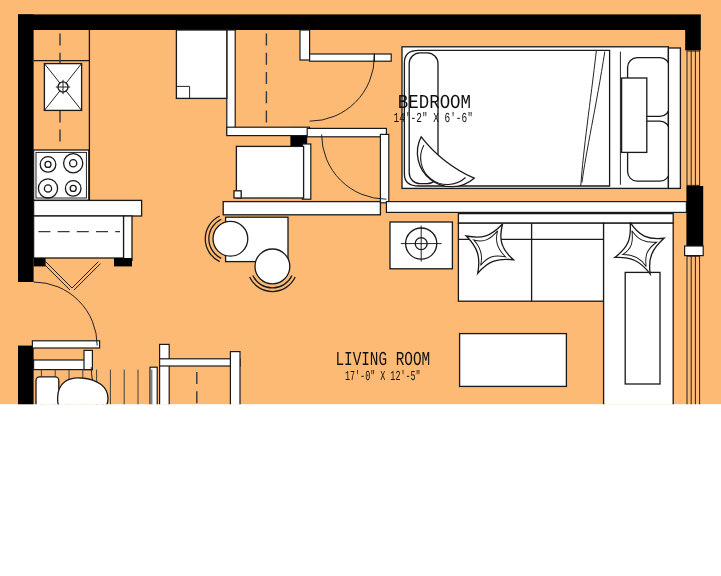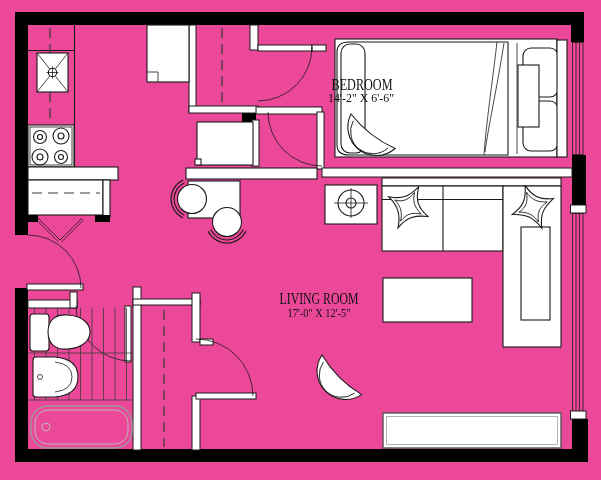--- a/index.html
+++ b/index.html
@@ -1,17 +1,17 @@
 <!DOCTYPE html>
 <html><head>
 <meta charset="utf-8">
 <style>
   html,body{margin:0;padding:0;background:#ffffff;}
-  .stage{position:relative;width:601px;height:480px;background:#ec4899;overflow:hidden;
-         font-family:Liberation Serif, serif;}
+  .stage{position:relative;width:601px;height:337px;background:#fdba74;overflow:hidden;
+         font-family:Liberation Mono, monospace;}
   svg{display:block}
   .w   {fill:#ffffff;stroke:#1a1a1a;stroke-width:1;}
   .k   {fill:none;stroke:#1a1a1a;stroke-width:1.1;}
   .kw  {fill:#ffffff;stroke:#1a1a1a;stroke-width:1.1;}
   .thin{fill:none;stroke:#1a1a1a;stroke-width:0.8;}
   .blk {fill:#000000;stroke:none;}
   .dash{fill:none;stroke:#3a3a3a;stroke-width:1.2;stroke-dasharray:10 6;}
   .tile{fill:none;stroke:#3c3c3c;stroke-width:0.8;}
   .gray{fill:none;stroke:#9a9a9a;stroke-width:1.3;}
   .gray2{fill:none;stroke:#b9b9b9;stroke-width:1;}

